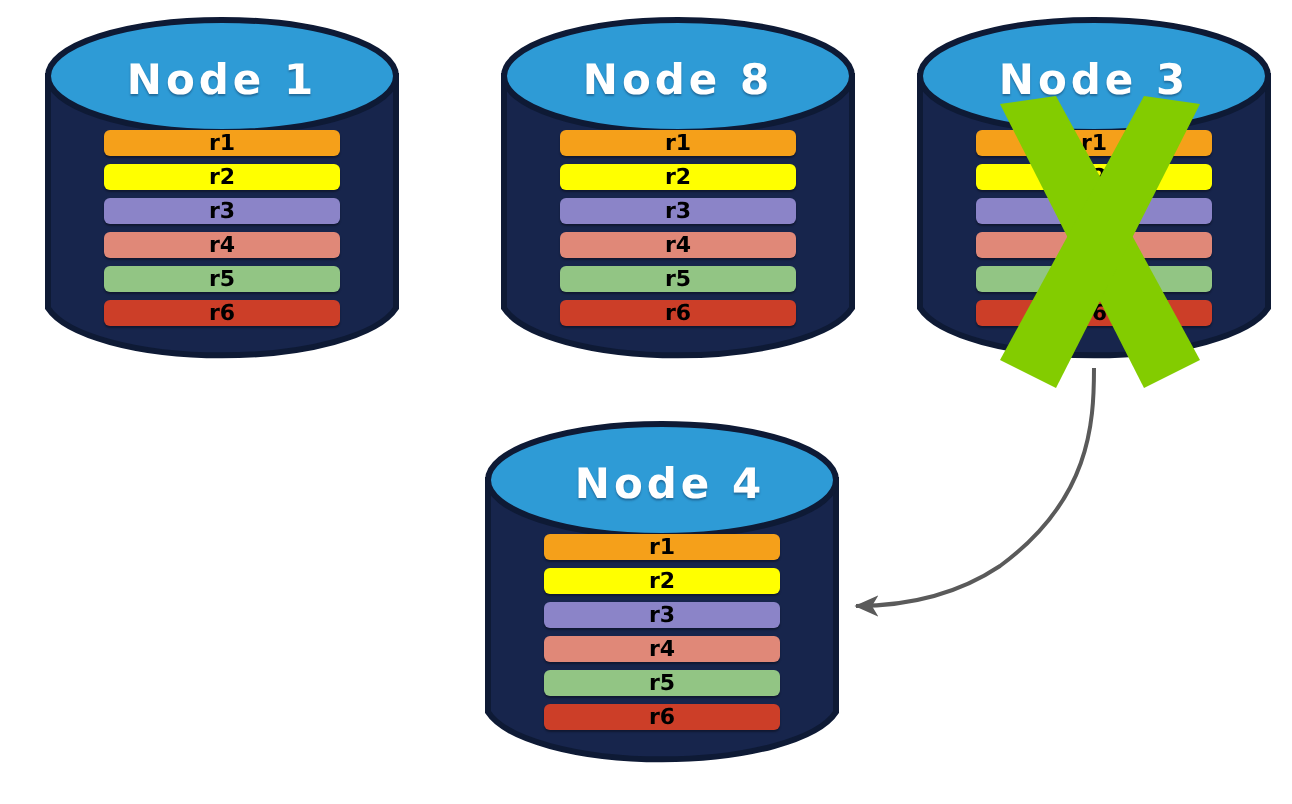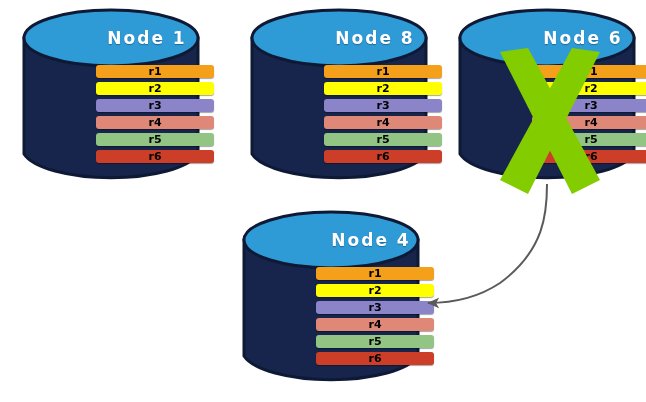--- a/index.html
+++ b/index.html
@@ -32,44 +32,42 @@
     top: 0;
     overflow: visible;
   }
   .node-title {
     position: absolute;
     left: 0;
     width: 100%;
     text-align: center;
     color: #ffffff;
     font-weight: bold;
-    font-size: 17px;
+    font-size: 21px;
     letter-spacing: 2px;
     font-family: "DejaVu Sans", "Liberation Sans", sans-serif;
     text-shadow: 0 1px 1px rgba(10,20,50,0.35);
     pointer-events: none;
-    padding-left: 36px;
   }
   .rows {
     position: absolute;
     left: 0;
     top: 0;
     width: 100%;
   }
   .row-bar {
     position: absolute;
     border-radius: 3px;
     box-shadow: 0 1px 1px rgba(0,0,0,0.35);
     color: #000000;
     font-weight: bold;
     font-size: 11px;
     line-height: 13px;
     text-align: center;
     font-family: "DejaVu Sans", "Liberation Sans", sans-serif;
-    margin-left: 44px;
   }
   .xmark {
     position: absolute;
     pointer-events: none;
   }
   .arrow-layer {
     position: absolute;
     left: 0;
     top: 0;
     width: 646px;
@@ -112,21 +110,21 @@
         <div class="row-bar" style="left: 30px; width: 118px; height: 13px; top: 125px; background: rgb(146, 197, 132);">r5</div>
         <div class="row-bar" style="left: 30px; width: 118px; height: 13px; top: 142px; background: rgb(204, 62, 40);">r6</div>
       </div>
   </div>
 
   <div class="node" id="node-3" style="left:458px; top:8px; width:178px; height:176px;">
     <svg class="node-svg" width="178" height="176" viewBox="0 0 178 176">
       <path d="M2,30 L2,146 A89,30 0 0 0 176,146 L176,30 Z" fill="#17254C" stroke="#0E1A35" stroke-width="3"></path>
       <ellipse cx="89" cy="30" rx="87" ry="28" fill="#2E9BD6" stroke="#0E1A35" stroke-width="3"></ellipse>
     </svg>
-    <div class="node-title" style="top:20px;">Node  6</div>
+    <div class="node-title" style="top:20px;">Node  3</div>
     <div class="rows">
         <div class="row-bar" style="left: 30px; width: 118px; height: 13px; top: 57px; background: rgb(245, 160, 26);">r1</div>
         <div class="row-bar" style="left: 30px; width: 118px; height: 13px; top: 74px; background: rgb(255, 255, 0);">r2</div>
         <div class="row-bar" style="left: 30px; width: 118px; height: 13px; top: 91px; background: rgb(139, 132, 200);">r3</div>
         <div class="row-bar" style="left: 30px; width: 118px; height: 13px; top: 108px; background: rgb(224, 136, 120);">r4</div>
         <div class="row-bar" style="left: 30px; width: 118px; height: 13px; top: 125px; background: rgb(146, 197, 132);">r5</div>
         <div class="row-bar" style="left: 30px; width: 118px; height: 13px; top: 142px; background: rgb(204, 62, 40);">r6</div>
       </div>
     <svg class="xmark" width="112" height="148" viewBox="0 0 112 148" style="left:36px; top:40px;">
       <g fill="#83CC00">

